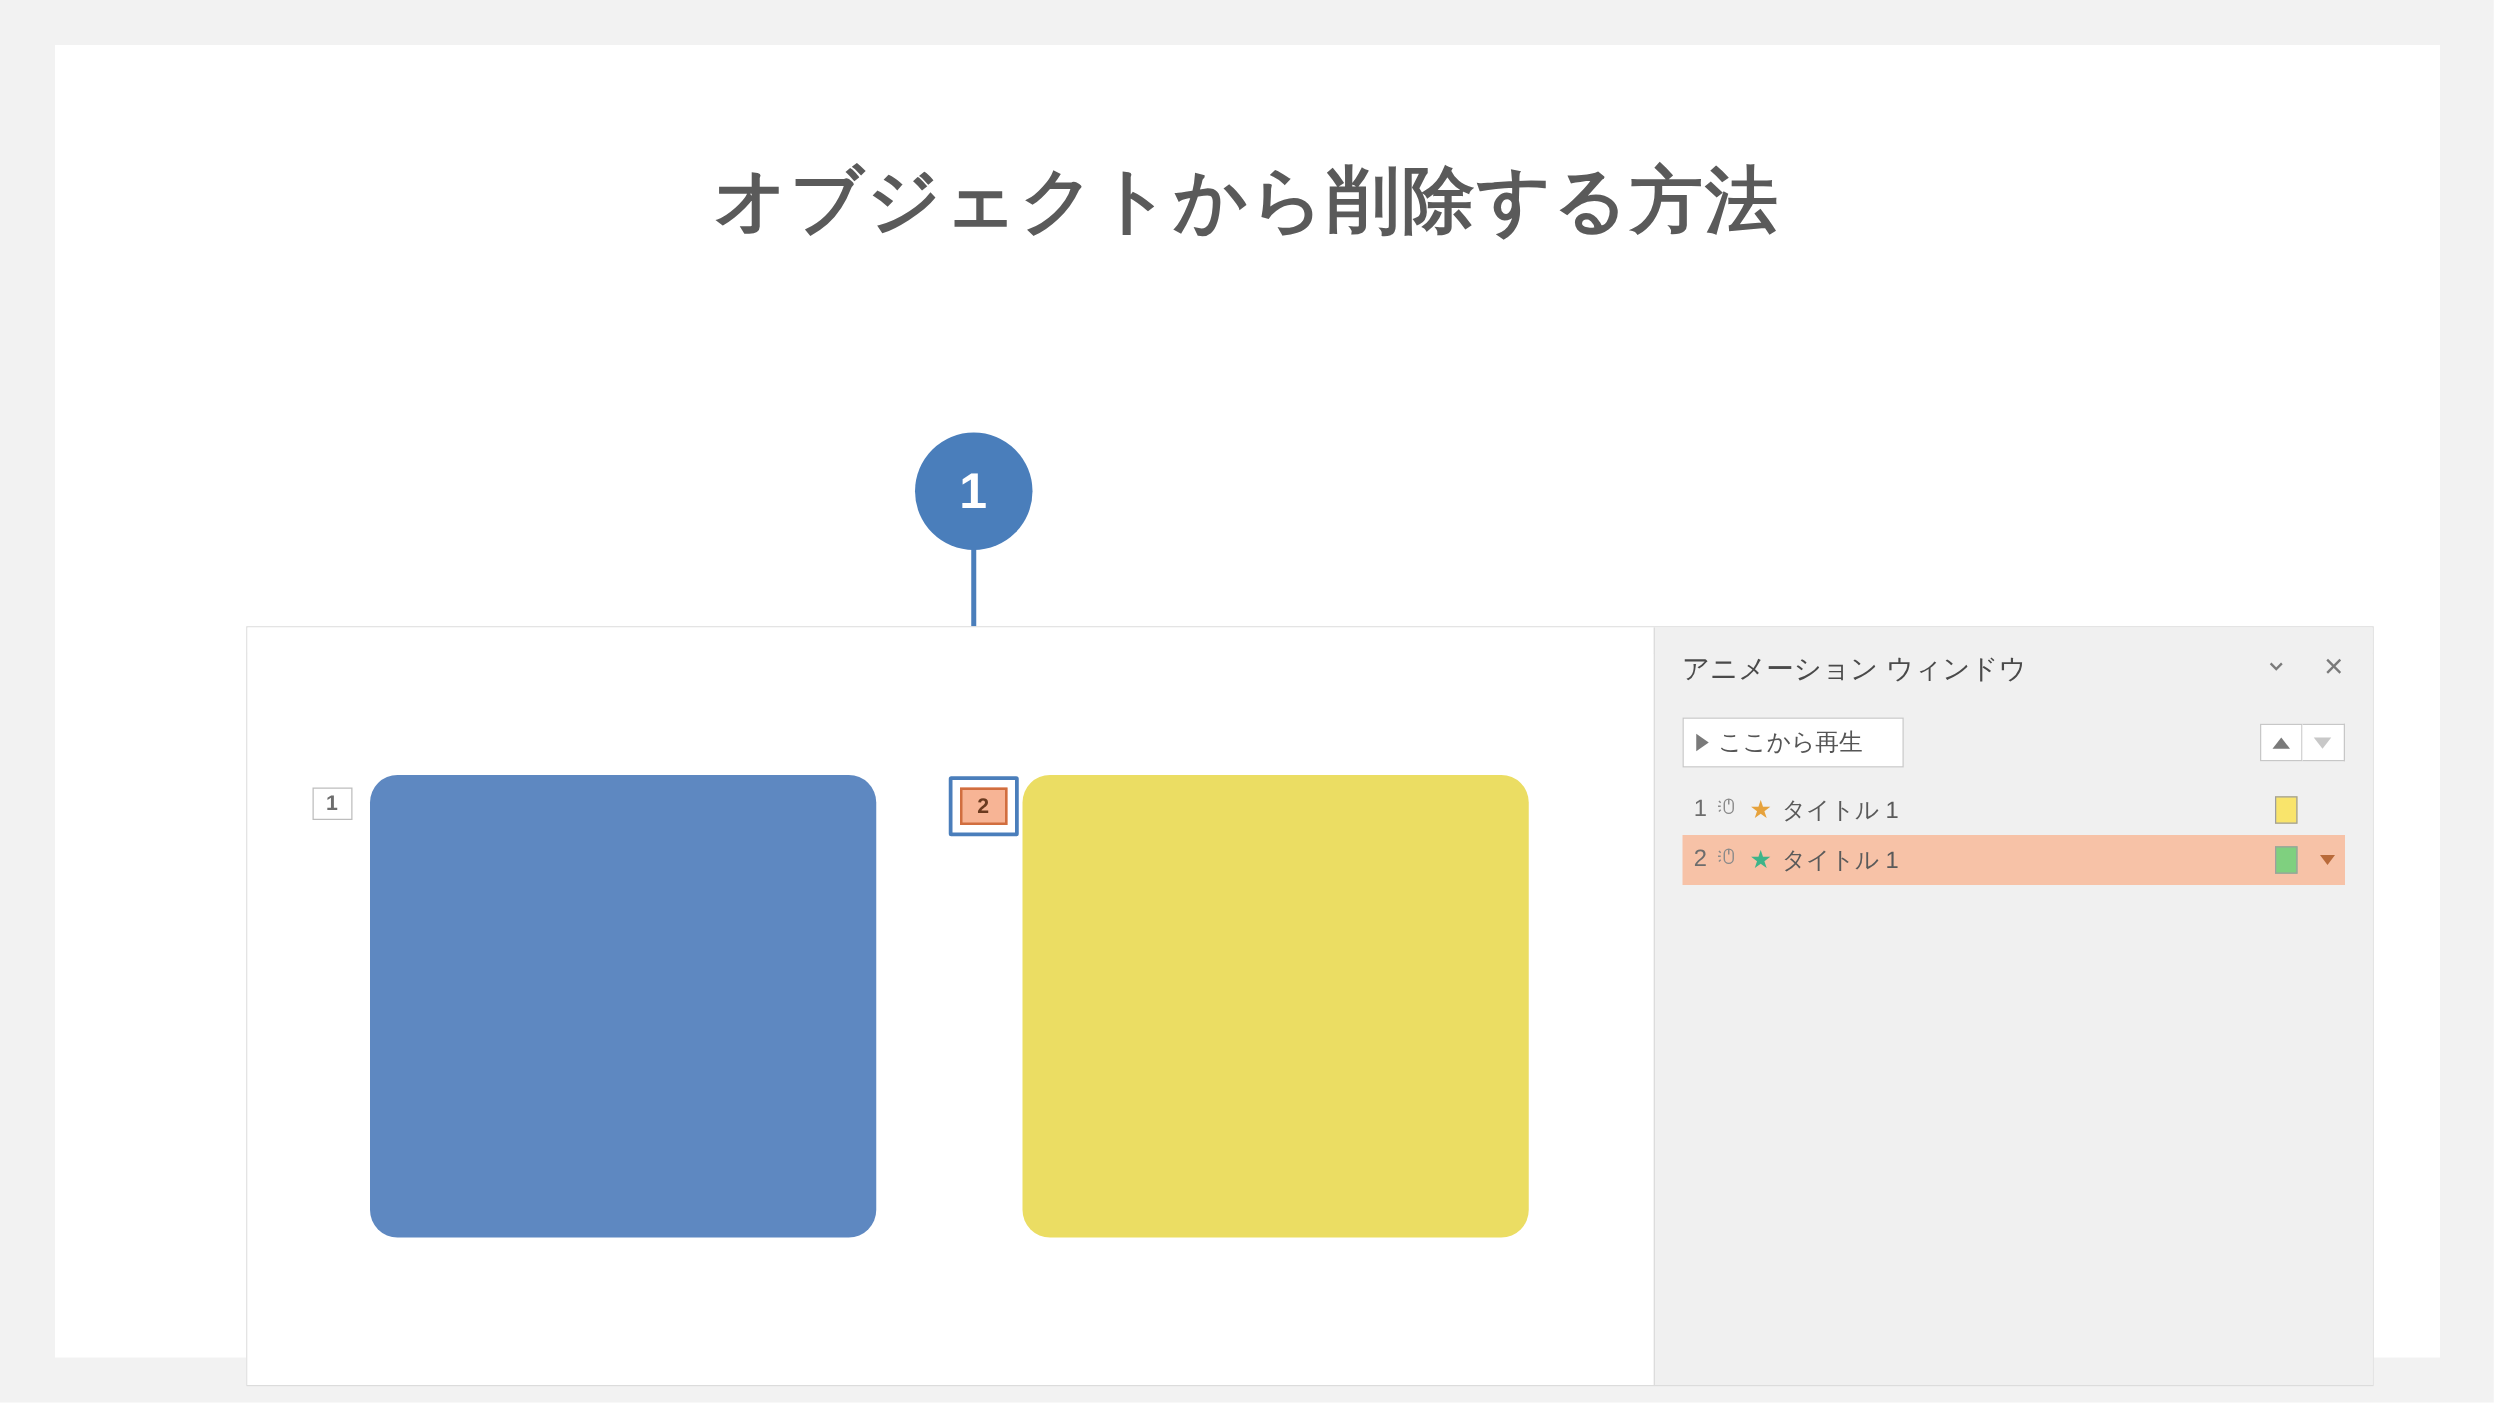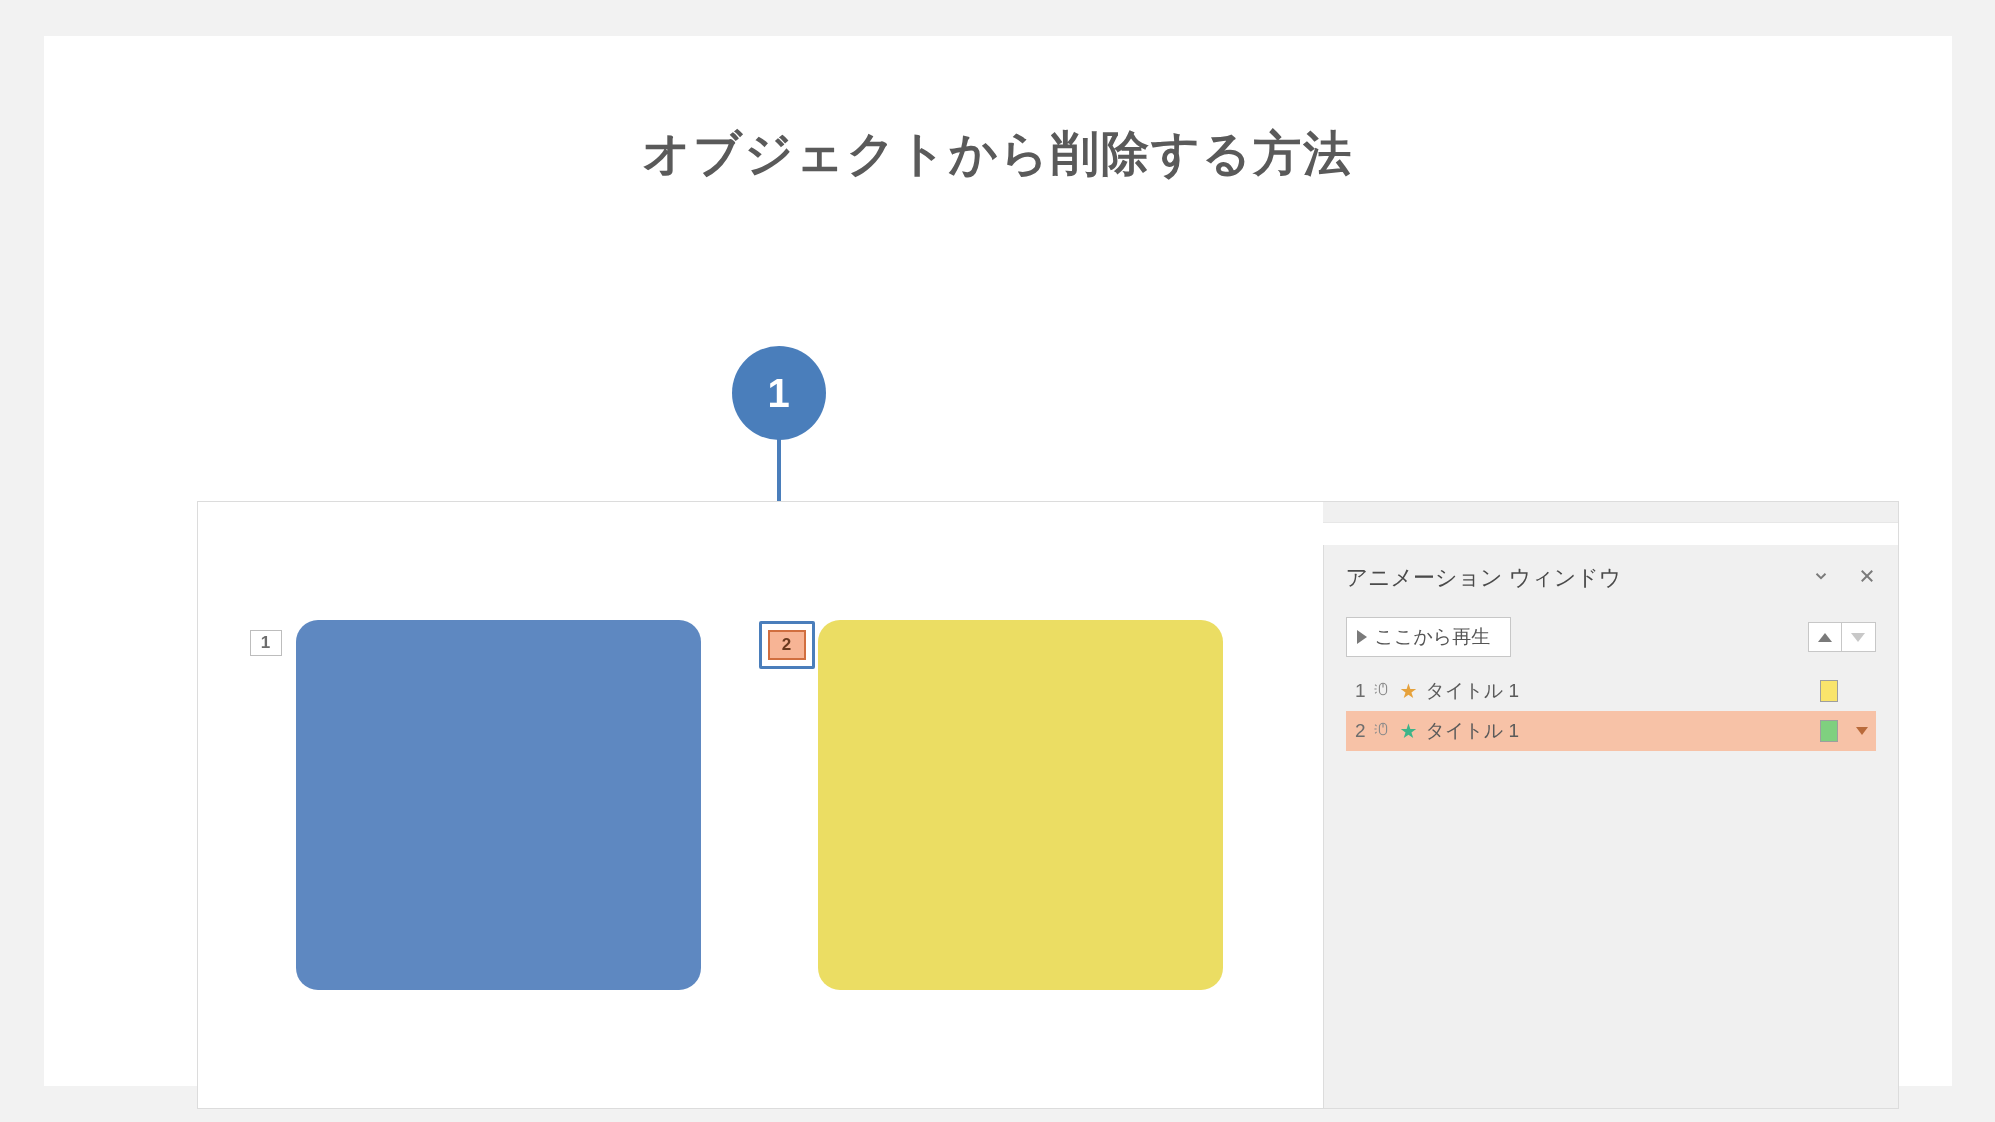--- a/index.html
+++ b/index.html
@@ -14,21 +14,21 @@
     padding-top: 36px;
   }
   .card {
     background: #ffffff;
     width: 1908px;
     height: 1050px;
     position: relative;
   }
   .title {
     text-align: center;
-    font-size: 48px;
+    font-size: 58px;
     font-weight: 700;
     color: #5a5a5a;
     letter-spacing: 2px;
     margin-top: 86px;
   }
   
   .callout-line {
     position: absolute;
     left: 733px;
     top: 355px;
@@ -118,21 +118,20 @@
     width: 405px; height: 370px;
     background: #ebdd63;
   }
   
   .anim-pane {
     width: 575px;
     background: #f0f0f0;
     border-left: 1px solid #dcdcdc;
     padding: 18px 22px 0 22px;
     position: relative;
-    margin-top: 43px;
   }
   .pane-header {
     display: flex;
     align-items: center;
     justify-content: space-between;
     margin-bottom: 24px;
   }
   .pane-title {
     font-size: 22px;
     color: #4a4a4a;
@@ -151,21 +150,21 @@
     align-items: center;
     justify-content: space-between;
     margin-bottom: 14px;
   }
   .play-btn {
     display: flex;
     align-items: center;
     gap: 8px;
     background: #fff;
     border: 1px solid #c7c7c7;
-    padding: 6px 20px 6px 10px;
+    padding: 6px 32px 6px 10px;
     font-size: 19px;
     color: #555;
   }
   .play-tri {
     width: 0; height: 0;
     border-left: 10px solid #7a7a7a;
     border-top: 7px solid transparent;
     border-bottom: 7px solid transparent;
   }
   .reorder {

